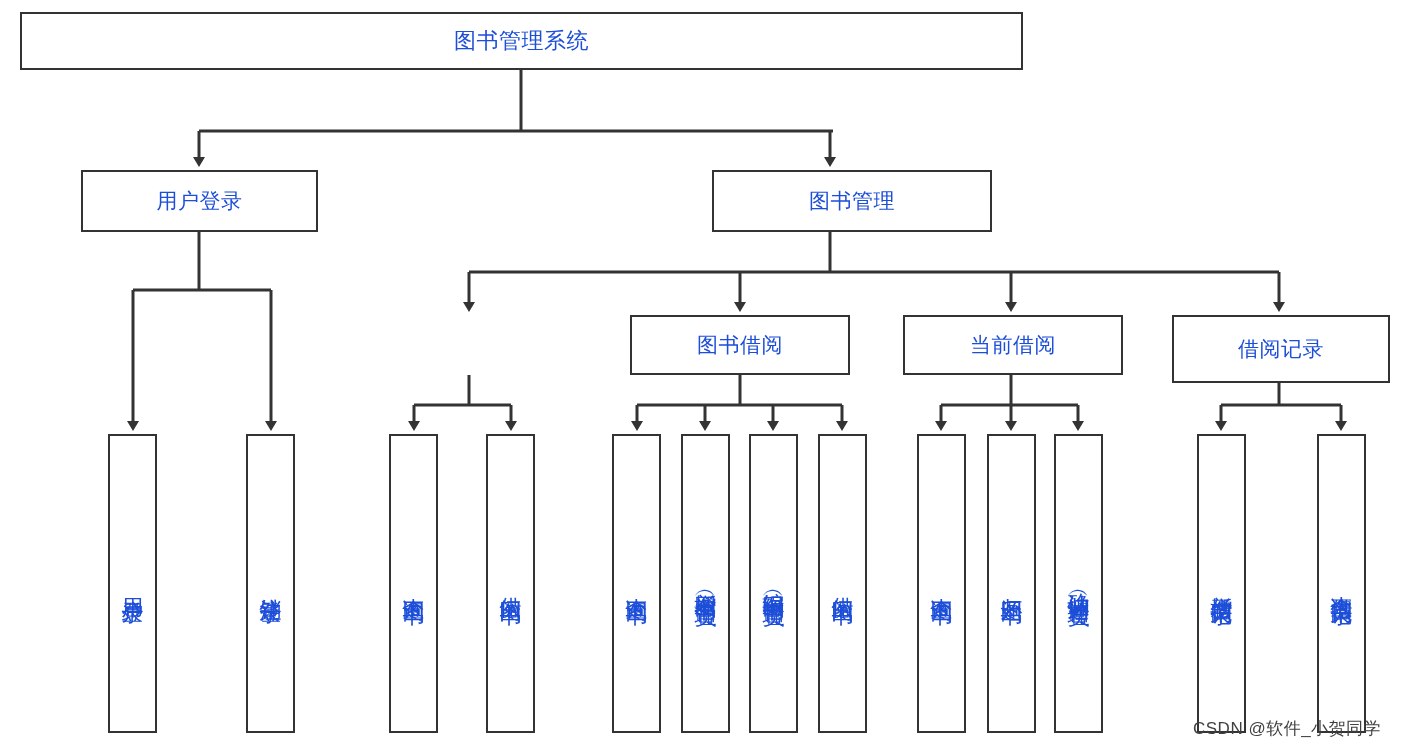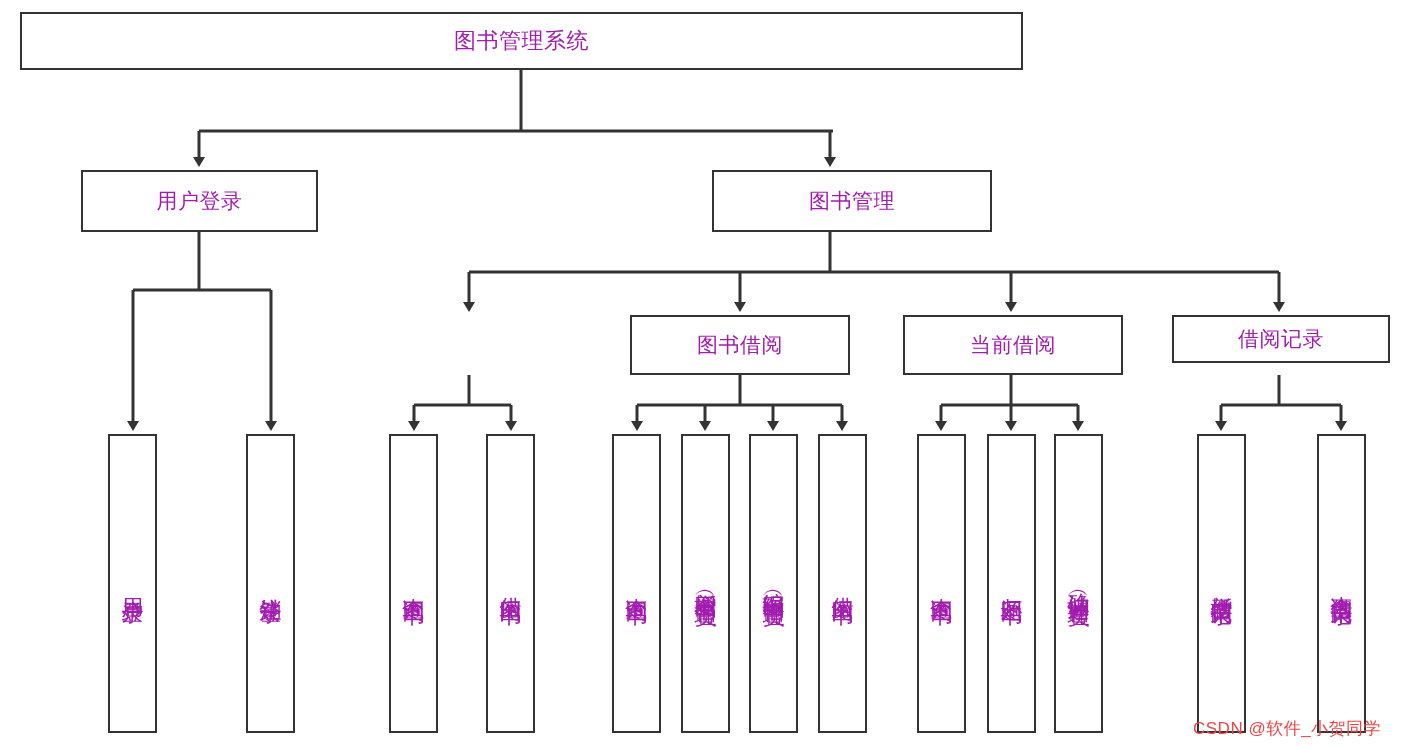--- a/index.html
+++ b/index.html
@@ -33,21 +33,21 @@
     border: 2px solid #333333;
     display: flex;
     align-items: center;
     justify-content: center;
     color: #1a1a1a;
   }
   .node .label {
     display: block;
     text-align: right;
     line-height: 1.18;
-    color: #a21caf;
+    color: #1d4ed8;
   }
   
   .node.horiz .label {
     font-size: 21px;
     letter-spacing: 0.5px;
   }
   .node.root .label {
     font-size: 22px;
   }
   
@@ -59,21 +59,21 @@
     writing-mode: vertical-rl;
     text-orientation: upright;
     font-size: 22px;
     line-height: 1.0;
     letter-spacing: 2px;
     white-space: nowrap;
   }
   .watermark {
     position: absolute;
     font-size: 17px;
-    color: #ef4444;
+    color: #404040;
     white-space: nowrap;
     letter-spacing: 0.5px;
   }
 </style>
 </head>
 <body>
 
 <div id="canvas">
 
   <svg class="wires" viewBox="0 0 1405 747" xmlns="http://www.w3.org/2000/svg">
@@ -140,21 +140,21 @@
 
 
   <div class="node horiz" style="left:903px; top:315px; width:220px; height:60px;">
     <span class="label">当前借阅</span>
   </div>
 
   <div class="node horiz" style="left:630px; top:315px; width:220px; height:60px;">
     <span class="label">图书借阅</span>
   </div>
 
-  <div class="node horiz" style="left:1172px; top:315px; width:218px; height:48px;">
+  <div class="node horiz" style="left:1172px; top:315px; width:218px; height:68px;">
     <span class="label">借阅记录</span>
   </div>
 
   <div class="node vert" style="left:108px; top:434px; width:49px; height:299px;">
     <span class="label">用户登录</span>
   </div>
 
   <div class="node vert" style="left:246px; top:434px; width:49px; height:299px;">
     <span class="label">注销登录</span>
   </div>

